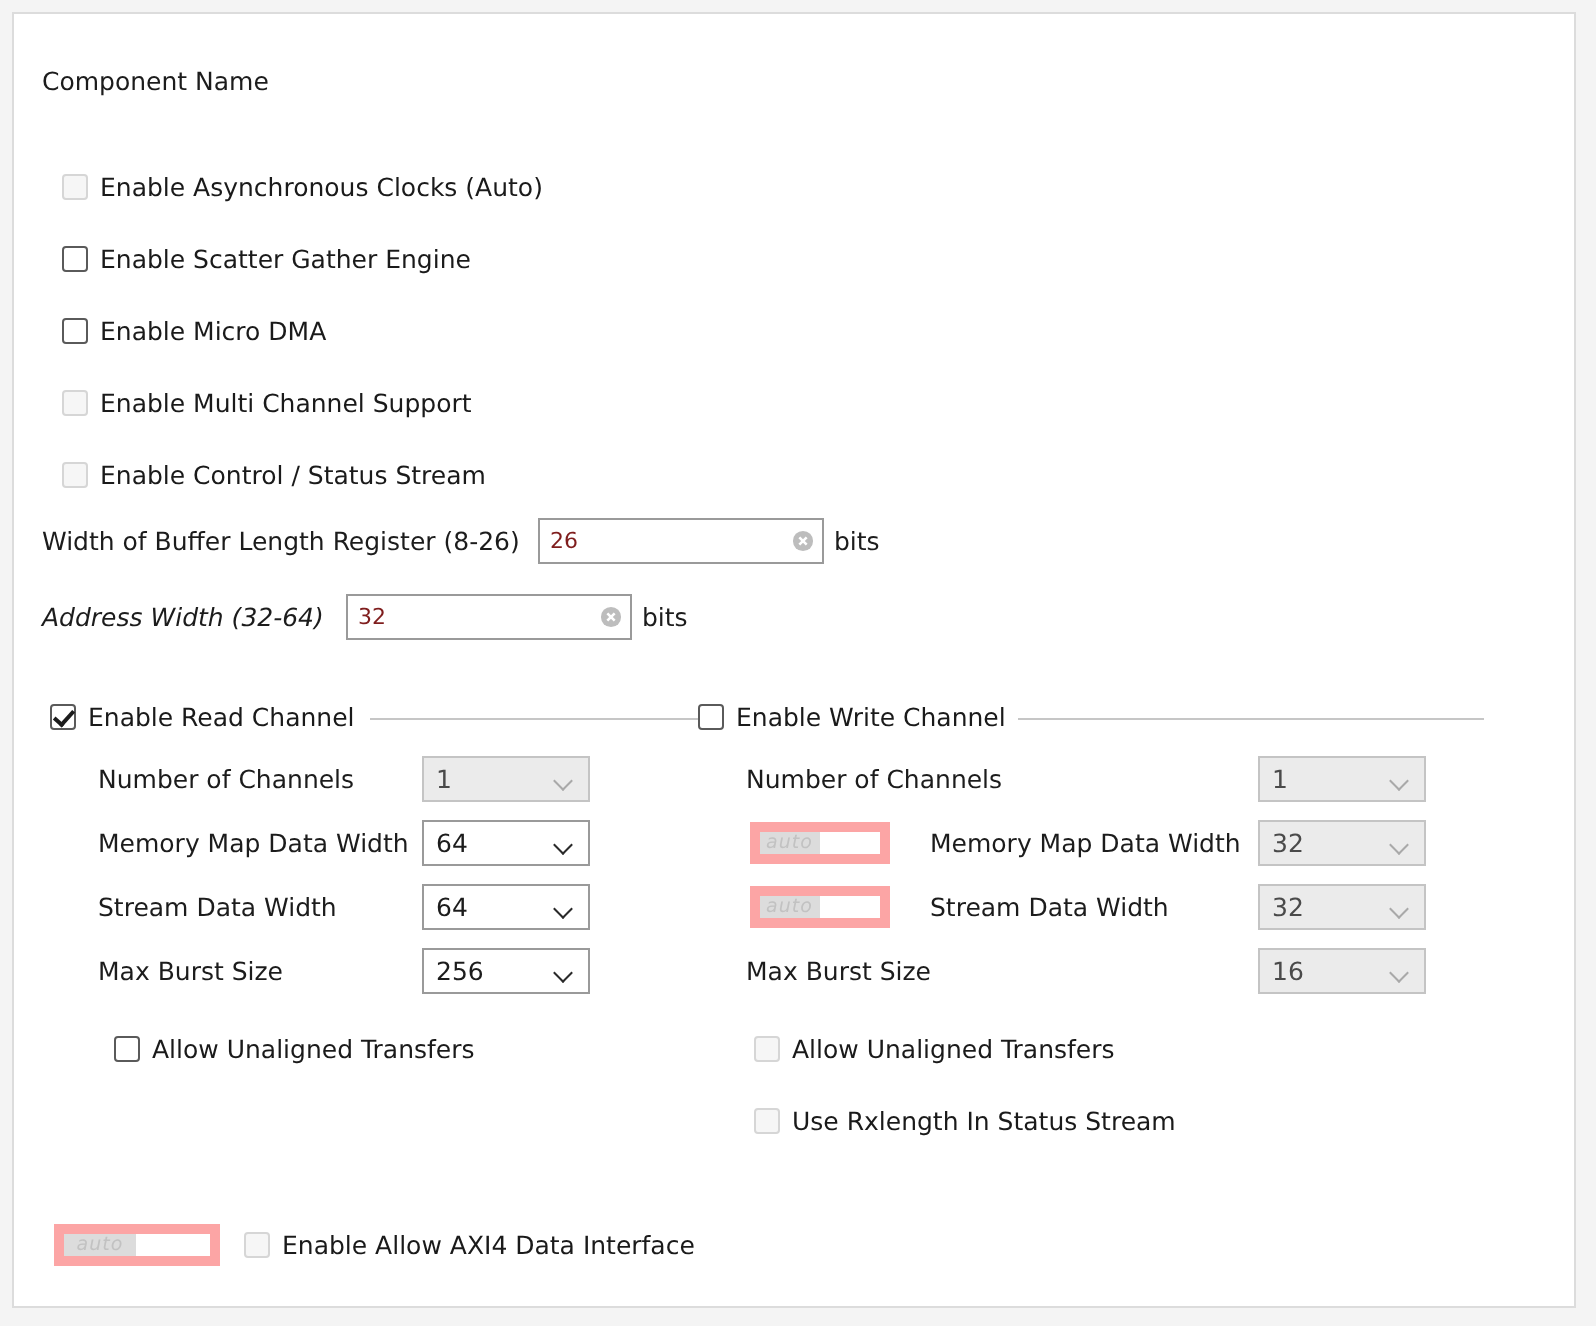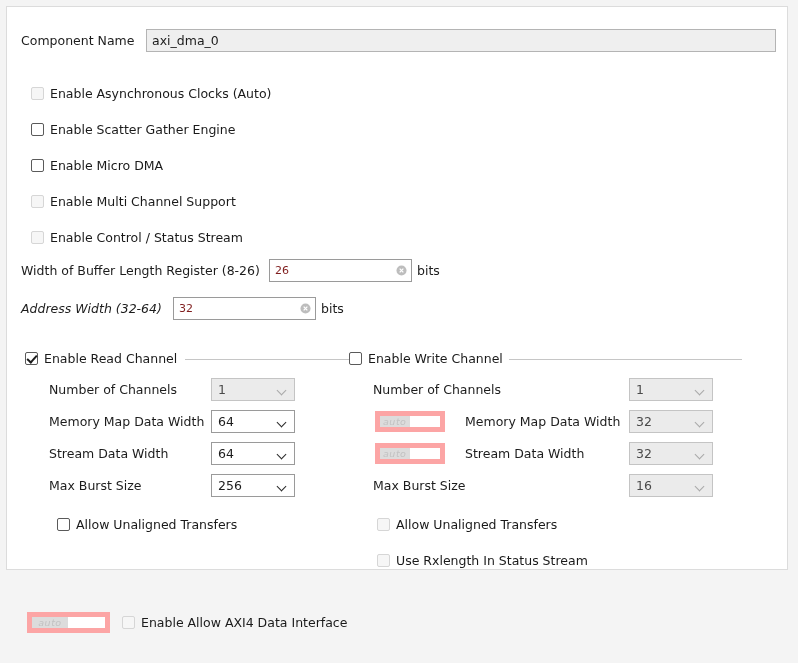--- a/index.html
+++ b/index.html
@@ -21,21 +21,21 @@
     position: absolute;
     left: 0; top: 0;
     width: 798px; height: 663px;
     background: #f4f4f4;
     box-sizing: border-box;
   }
   #panel {
     position: absolute;
     left: 6px; top: 6px;
     width: 782px;
-    height: 564px;
+    height: 648px;
     background: #ffffff;
     border: 1px solid #dcdcdc;
     box-sizing: border-box;
   }
 
   
   .abs { position: absolute; }
   .lbl {
     font-size: 12.5px;
     color: #1c1c1c;
@@ -191,21 +191,20 @@
   }
 </style>
 </head>
 <body>
 
 <div id="app-frame">
   <div id="panel">
 
     <div class="abs" id="component-name-row">
       <div id="component-name-label" class="lbl">Component Name</div>
-      <input id="component-name-input" type="text" readonly="" value="axi_dma_0" style="">
     </div>
 
     <div class="abs" id="options-group" style="left:24px; top:79px; width:420px;">
         <div class="cb-row abs" style="left: 0px; top: 0px;">
           <span class="cbox dim"></span>
           <span class="cb-label dim">Enable Asynchronous Clocks (Auto)</span>
         </div>
         <div class="cb-row abs" style="left: 0px; top: 36px;">
           <span class="cbox"></span>
           <span class="cb-label">Enable Scatter Gather Engine</span>

